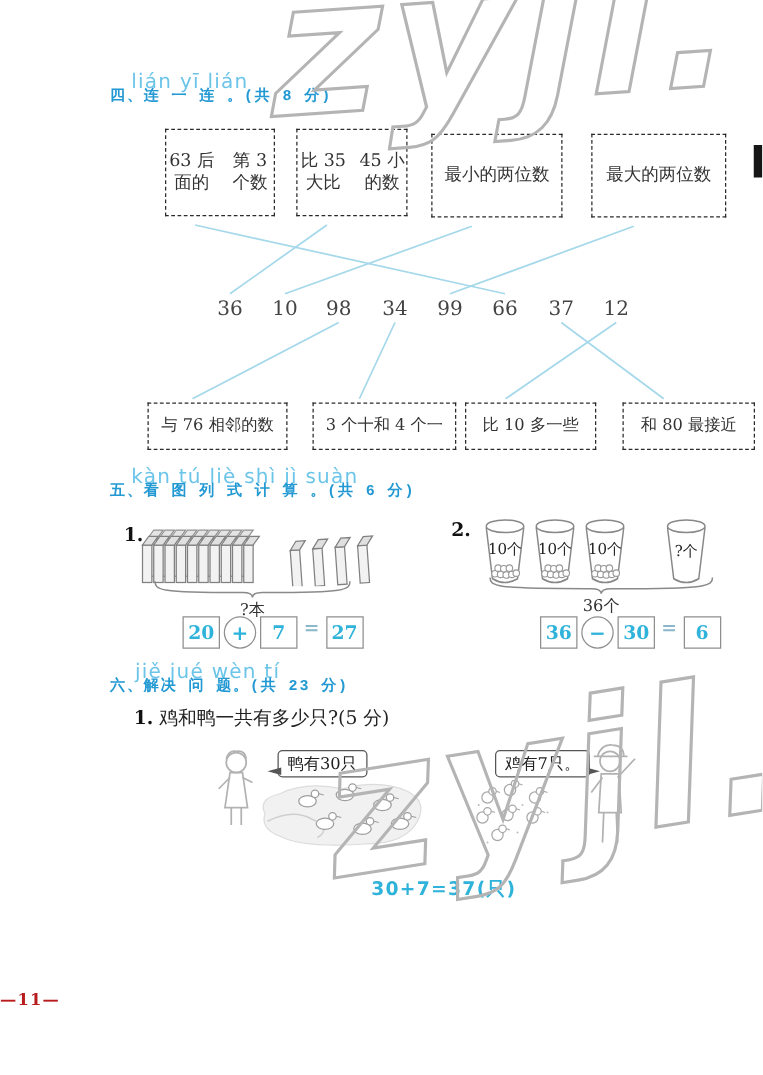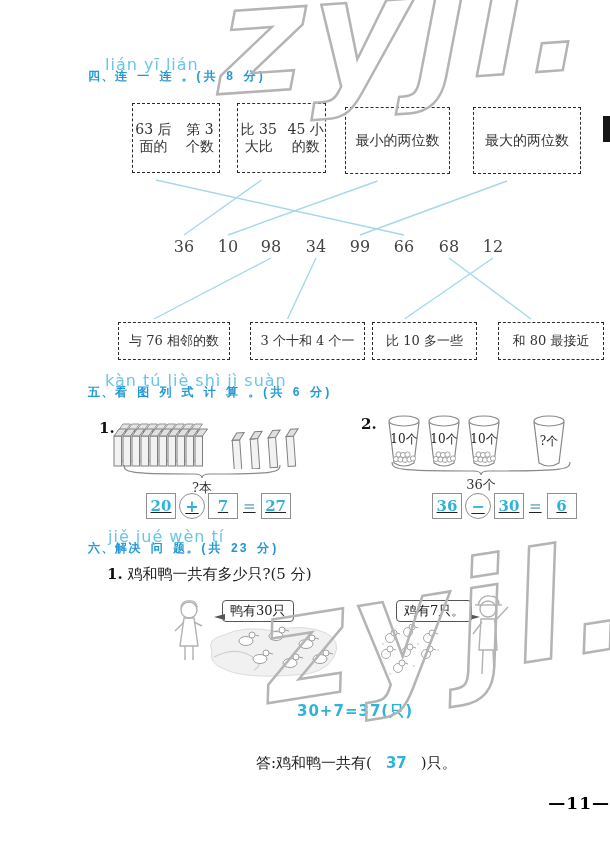--- a/index.html
+++ b/index.html
@@ -26,41 +26,41 @@
         text-align:center;line-height:1.2;background:#fff0;margin-left:20px;}
   .dbox.small{font-size:13px;}
   .num{position:absolute;width:30px;text-align:center;font-size:16px;color:#444;}
 
   #conn-lines{position:absolute;left:0;top:0;pointer-events:none;}
   #conn-lines line{stroke:#a5d8ea;stroke-width:1.4;}
 
   .item-num{font-weight:bold;font-size:15px;color:#111;}
   .brace-label{position:absolute;text-align:center;font-size:13px;color:#333;}
 
-  .eq{position:absolute;display:flex;align-items:center;gap:3px;text-decoration:underline;}
+  .eq{position:absolute;display:flex;align-items:flex-start;gap:3px;}
   .eq-box{min-width:24px;height:24px;border:1.2px solid #8f8f8f;display:flex;align-items:center;
           justify-content:center;font-weight:bold;font-size:15px;color:#2fb3da;padding:0 2px;background:#fff;}
   .eq-circle{width:24px;height:24px;border:1.2px solid #8f8f8f;border-radius:50%;display:flex;
              align-items:center;justify-content:center;font-weight:bold;font-size:16px;color:#2fb3da;background:#fff;}
   .eq-equals{color:#8ab7c9;font-weight:bold;font-size:15px;margin:0 2px;}
 
   .qline{position:absolute;font-size:15px;color:#222;}
   .bubble{position:absolute;border:1.2px solid #555;border-radius:4px;background:#fff;
           padding:1px 7px;font-size:13px;font-weight:normal;z-index:2;white-space:nowrap;}
   .bubble-left::after{content:"";position:absolute;left:-9px;top:13px;border-style:solid;
           border-width:3px 11px 3px 0;border-color:transparent #555 transparent transparent;}
   .bubble-right::after{content:"";position:absolute;right:-9px;top:13px;border-style:solid;
           border-width:3px 0 3px 11px;border-color:transparent transparent transparent #555;}
 
   .work{position:absolute;font-family:"DejaVu Sans","Liberation Sans",sans-serif;
         font-weight:bold;font-size:15px;color:#2fb3da;letter-spacing:1px;}
   .answer-line{position:absolute;font-size:15px;color:#222;}
   .answer-value{color:#2fb3da;font-weight:bold;margin:0 14px;font-family:"DejaVu Sans","Liberation Sans",sans-serif;}
-  .page-num{position:absolute;left:0;right:0;top:793px;text-align:right;font-size:17px;
-            font-weight:bold;color:#000000;letter-spacing:1px;}
+  .page-num{position:absolute;left:0;right:0;top:793px;text-align:left;font-size:13px;
+            font-weight:bold;color:#b91c1c;letter-spacing:1px;}
 
   #page svg text{font-family:"DejaVu Serif","Liberation Serif",serif;}
   .illu{position:absolute;}
 </style>
 </head>
 <body>
 
 <div id="page">
 
   <div class="wm wm-top">zyjl.</div>
@@ -84,21 +84,21 @@
   <div class="dbox" style="left:325px;top:107px;width:103px;height:65px">
     <div>最小的两位数</div>
   </div>
 
   <span class="num" style="left:169px;top:237px">36</span>
   <span class="num" style="left:213px;top:237px">10</span>
   <span class="num" style="left:256px;top:237px">98</span>
   <span class="num" style="left:301px;top:237px">34</span>
   <span class="num" style="left:345px;top:237px">99</span>
   <span class="num" style="left:389px;top:237px">66</span>
-  <span class="num" style="left:434px;top:237px">68</span>
+  <span class="num" style="left:434px;top:237px">37</span>
   <span class="num" style="left:478px;top:237px">12</span>
 
   <div class="dbox small" style="left:98px;top:322px;width:110px;height:36px">
     <div>与 76 相邻的数</div>
   </div>
   <div class="dbox small" style="left:230px;top:322px;width:113px;height:36px">
     <div>3 个十和 4 个一</div>
   </div>
   <div class="dbox small" style="left:352px;top:322px;width:103px;height:36px">
     <div>比 10 多一些</div>
@@ -308,19 +308,16 @@
       <circle cx="22" cy="17" r="8"></circle>
       <path d="M15,27 L13,58 L31,58 L29,27 Z"></path>
       <path d="M28,30 L42,15"></path>
       <path d="M16,30 L7,42"></path>
       <path d="M17,58 L16,82 M27,58 L28,82"></path>
     </svg>
   </div>
 
   <div class="work" style="left:297px;top:702px">30+7=37(只)</div>
 
-  <div class="answer-line" style="left:256px;top:754px">
-    <span>答:鸡和鸭一共有(</span><span class="answer-value">37</span><span>)只。</span>
-  </div>
 
   <div class="page-num">—11—</div>
 
 </div>
 
 </body></html>

